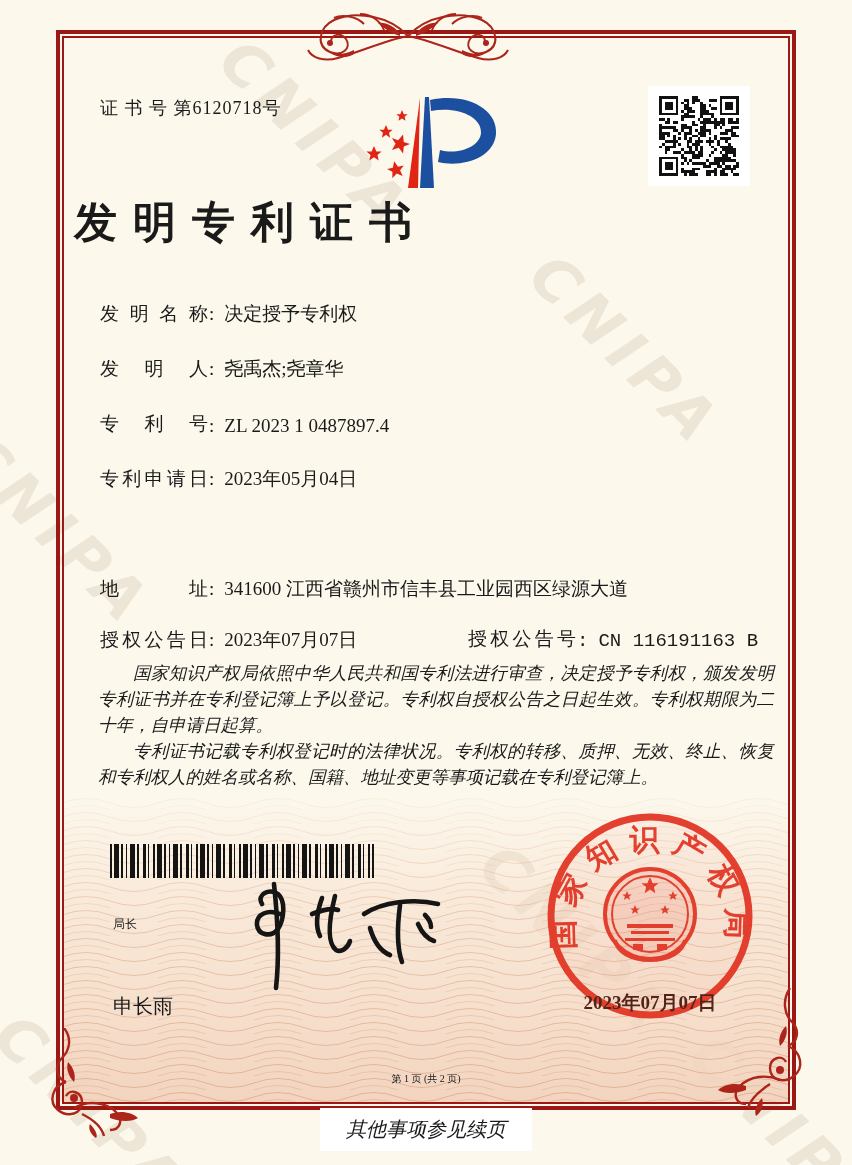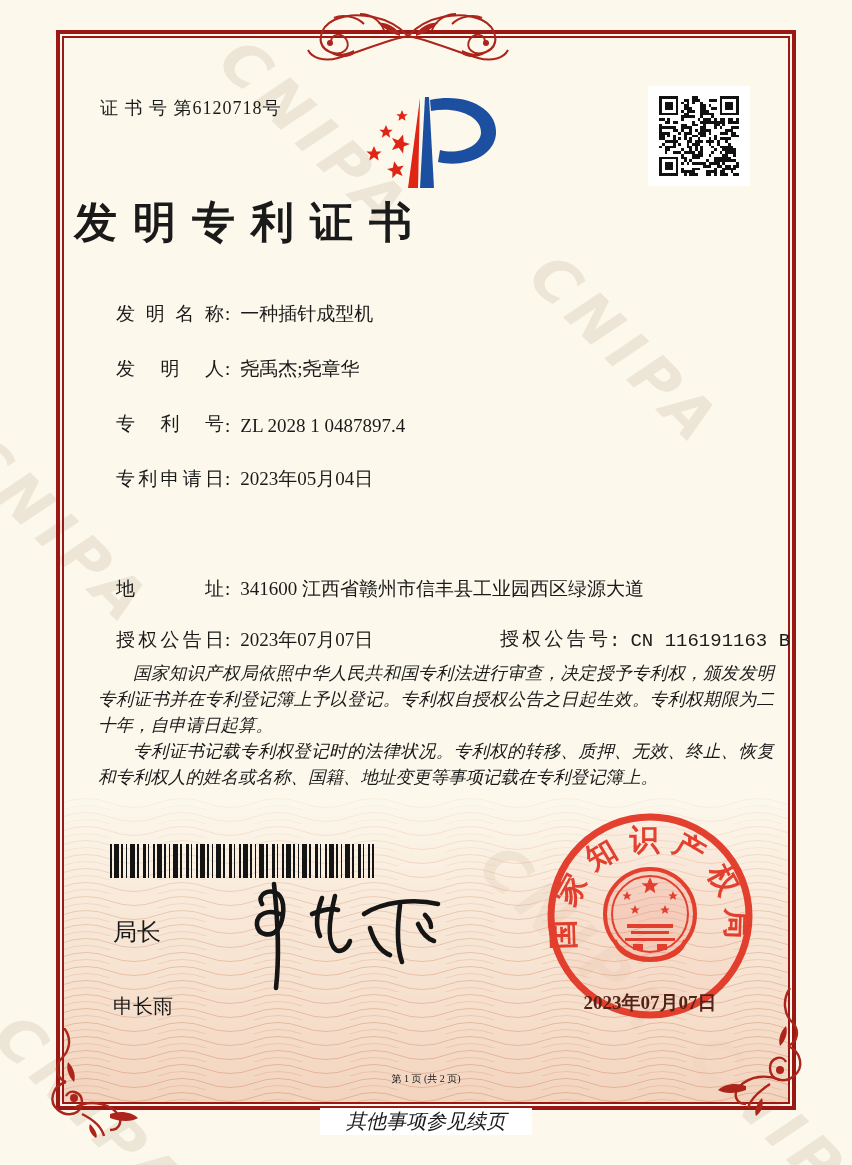--- a/index.html
+++ b/index.html
@@ -29,51 +29,51 @@
   .cert-no{position:absolute; left:100px; top:96px; font-size:18px; letter-spacing:1px; z-index:5;}
   .qr-box{position:absolute; left:648px; top:86px; width:102px; height:100px; background:#ffffff; z-index:5;
           display:flex; align-items:center; justify-content:center;}
   .logo{position:absolute; left:350px; top:84px; z-index:5;}
   .title{
     position:absolute; left:58px; top:194px; width:736px; text-align:left;
     font-size:43px; font-weight:bold; letter-spacing:16px; text-indent:16px; z-index:5;
   }
   
   .frow{position:absolute; left:100px; font-size:19px; z-index:5; white-space:nowrap;}
-  .flabel{display:inline-block; width:108px; text-align:justify; text-align-last:justify; vertical-align:bottom;margin-left:16px;}
+  .flabel{display:inline-block; width:108px; text-align:justify; text-align-last:justify; vertical-align:bottom;}
   .fcolon{display:inline-block; margin:0 10px 0 1px;}
   .grant2{display:inline-block; margin-left:106px;font-family:Liberation Mono, monospace;}
   
   .para{
     position:absolute; left:98px; width:676px; font-size:17.5px; line-height:26px;
     font-style:italic; text-indent:2em; z-index:5; text-align:justify;
   }
   
   .barcode{
     position:absolute; left:110px; top:844px; width:264px; height:34px; z-index:5;
     background:repeating-linear-gradient(90deg,
       #141414 0 2px, transparent 2px 4px,
       #141414 4px 9px, transparent 9px 11px,
       #141414 11px 13px, transparent 13px 16px,
       #141414 16px 17px, transparent 17px 20px,
       #141414 20px 25px, transparent 25px 27px,
       #141414 27px 29px, transparent 29px 33px,
       #141414 33px 36px, transparent 36px 38px,
       #141414 38px 39px, transparent 39px 43px);
   }
-  .sig-title{position:absolute; left:113px; top:916px; font-size:24px; z-index:5;
+  .sig-title{position:absolute; left:113px; top:916px; font-size:12px; z-index:5;
              font-family:"Liberation Sans","DejaVu Sans",sans-serif;}
   .sig-name{position:absolute; left:113px; top:952px; font-size:20px; z-index:5;
             font-family:"Liberation Sans","DejaVu Sans",sans-serif;margin-top:41px;}
   .sig-svg{position:absolute; left:222px; top:872px; z-index:5;}
   .seal{position:absolute; left:543px; top:812px; z-index:6; opacity:0.93;}
   .page-num{position:absolute; left:58px; top:1072px; width:736px; text-align:center; font-size:10px; z-index:5;}
   .note-box{
     position:absolute; left:50%; transform:translateX(-50%); top:1108px;
-    background:#ffffff; padding:0 26px; font-size:20px; font-style:italic; z-index:7;
+    background:#ffffff; padding:8px 26px; font-size:20px; font-style:italic; z-index:7;
     white-space:nowrap;
   }
 </style>
 </head>
 <body>
 
 <div class="page">
 
   <div class="wm" style="left:195px; top:100px;">CNIPA</div>
   <div class="wm" style="left:505px; top:315px;">CNIPA</div>
@@ -506,27 +506,27 @@
     </g>
     <g fill="#1c4fa0">
       <polygon points="75,13 70,104 84,104 79,13"></polygon>
       <path d="M80,16 C 118,8 148,26 146,50 C 144,74 112,84 88,78 L 90,66 C 108,71 130,63 131,49 C 132,33 108,22 81,27 Z"></path>
     </g>
   </svg>
 
   <div class="title">发明专利证书</div>
 
   <div class="frow" style="top:301px;">
-    <span class="flabel">发明名称</span><span class="fcolon">:</span><span>一种插针成型机</span>
+    <span class="flabel">发明名称</span><span class="fcolon">:</span><span>决定授予专利权</span>
   </div>
   <div class="frow" style="top:356px;">
     <span class="flabel">发明人</span><span class="fcolon">:</span><span>尧禹杰;尧章华</span>
   </div>
   <div class="frow" style="top:411px;">
-    <span class="flabel">专利号</span><span class="fcolon">:</span><span>ZL 2028 1 0487897.4</span>
+    <span class="flabel">专利号</span><span class="fcolon">:</span><span>ZL 2023 1 0487897.4</span>
   </div>
   <div class="frow" style="top:466px;">
     <span class="flabel">专利申请日</span><span class="fcolon">:</span><span>2023年05月04日</span>
   </div>
   <div class="frow" style="top:576px;">
     <span class="flabel">地址</span><span class="fcolon">:</span><span>341600 江西省赣州市信丰县工业园西区绿源大道</span>
   </div>
   <div class="frow" style="top:626px;">
     <span class="flabel">授权公告日</span><span class="fcolon">:</span><span>2023年07月07日</span>
     <span class="grant2">

